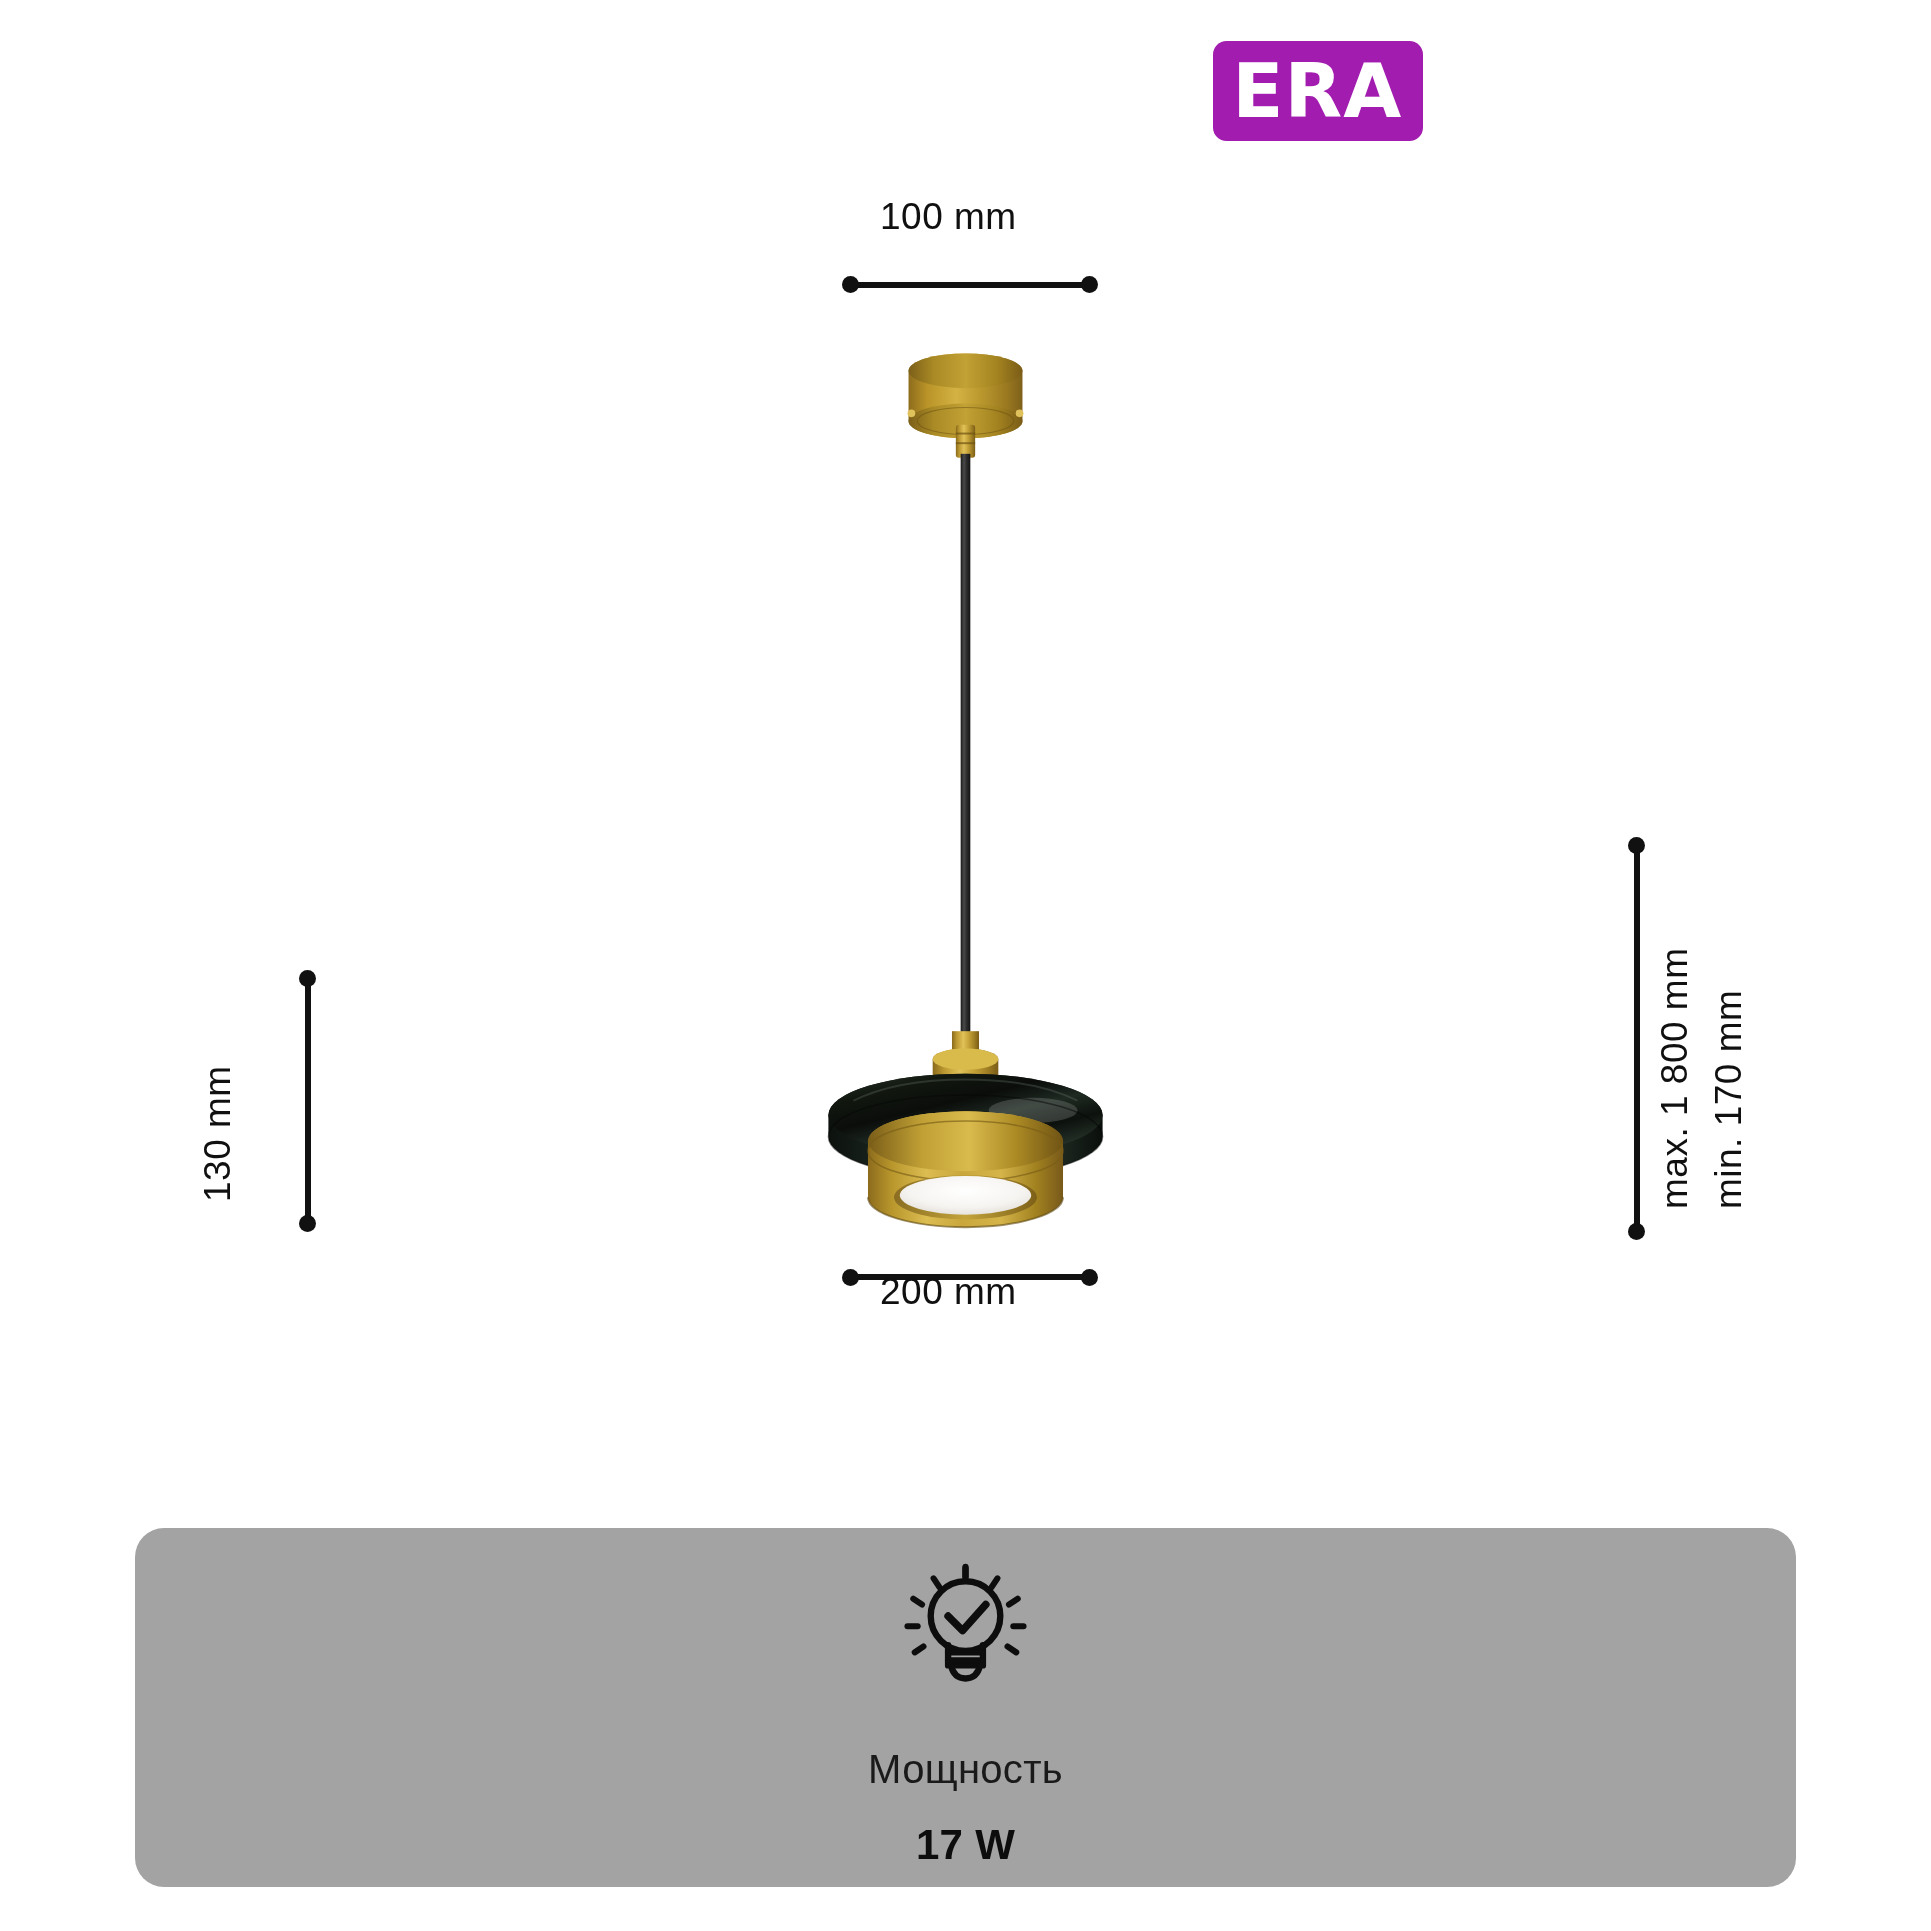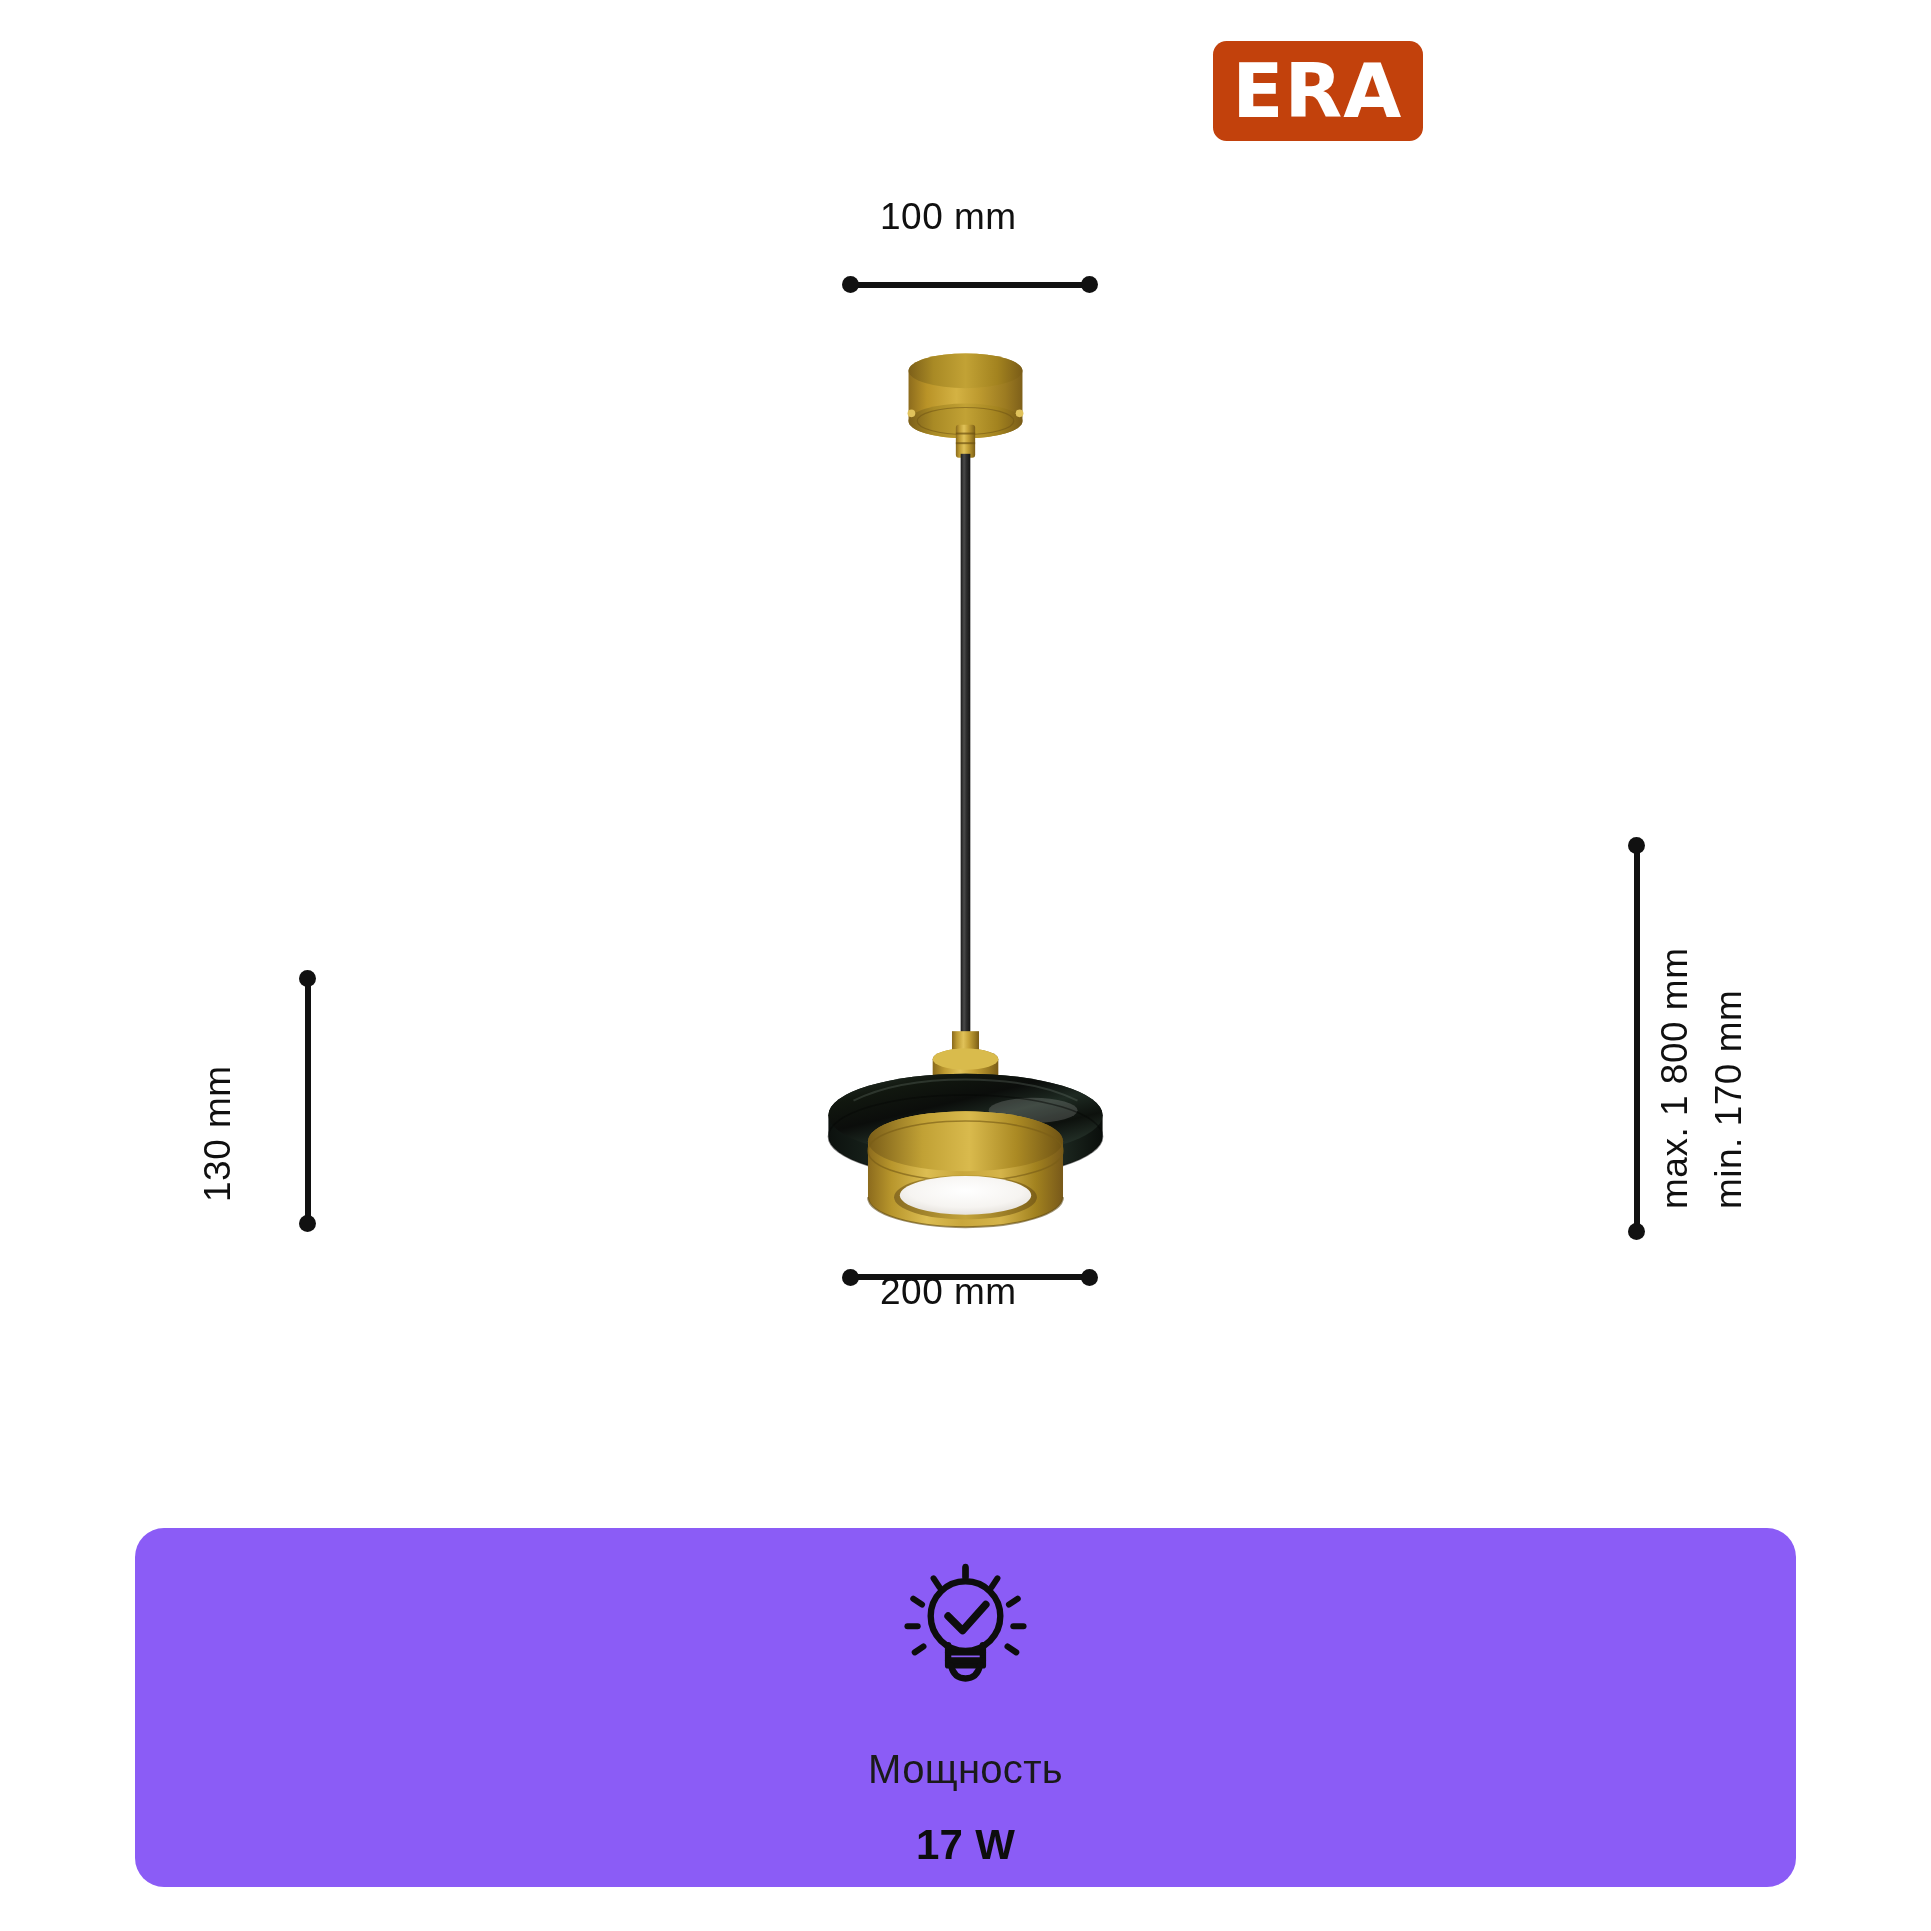--- a/index.html
+++ b/index.html
@@ -26,21 +26,21 @@
   }
   #brand-logo .word-light {
     font-family: "DejaVu Sans", sans-serif;
     font-weight: 700;
     font-size: 81px;
     letter-spacing: 1px;
     color: #141b2b;
     line-height: 1;
   }
   #brand-logo .era-badge {
-    background: #c2410c;
+    background: #a21caf;
     border-radius: 13.5px;
     padding: 12.6px 21px 12.6px 19.3px;
     margin-left: 2.9px;
     display: flex;
     align-items: center;
   }
   #brand-logo .word-era {
     font-family: "DejaVu Sans", sans-serif;
     font-weight: 700;
     font-size: 75px;
@@ -90,21 +90,21 @@
     pointer-events: none;
   }
 
   
   #spec-panel {
     position: absolute;
     left: 135px;
     top: 1528px;
     width: 1661px;
     height: 359px;
-    background: #8b5cf6;
+    background: #a3a3a3;
     border-radius: 29px;
     display: flex;
   }
   .spec-item {
     flex: 1;
     display: flex;
     flex-direction: column;
     align-items: center;
     justify-content: flex-start;
     padding-top: 33px;

